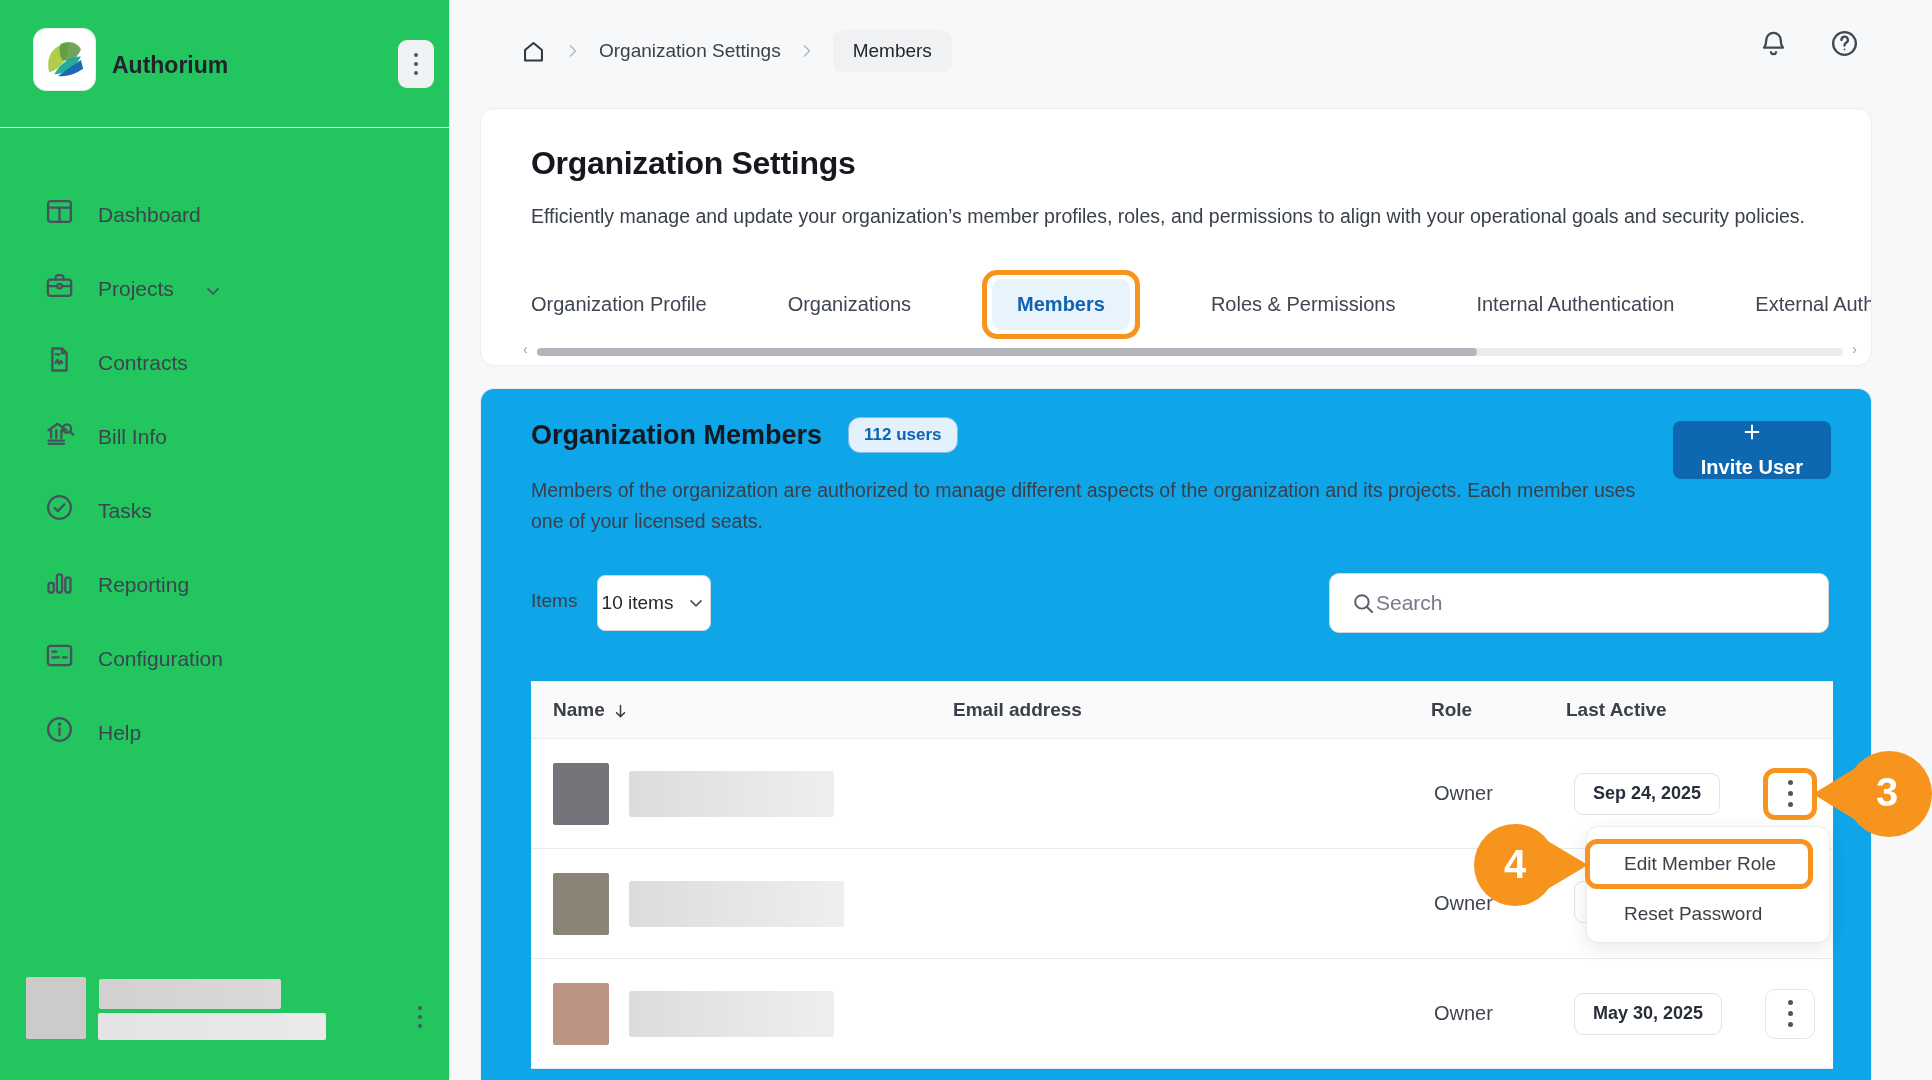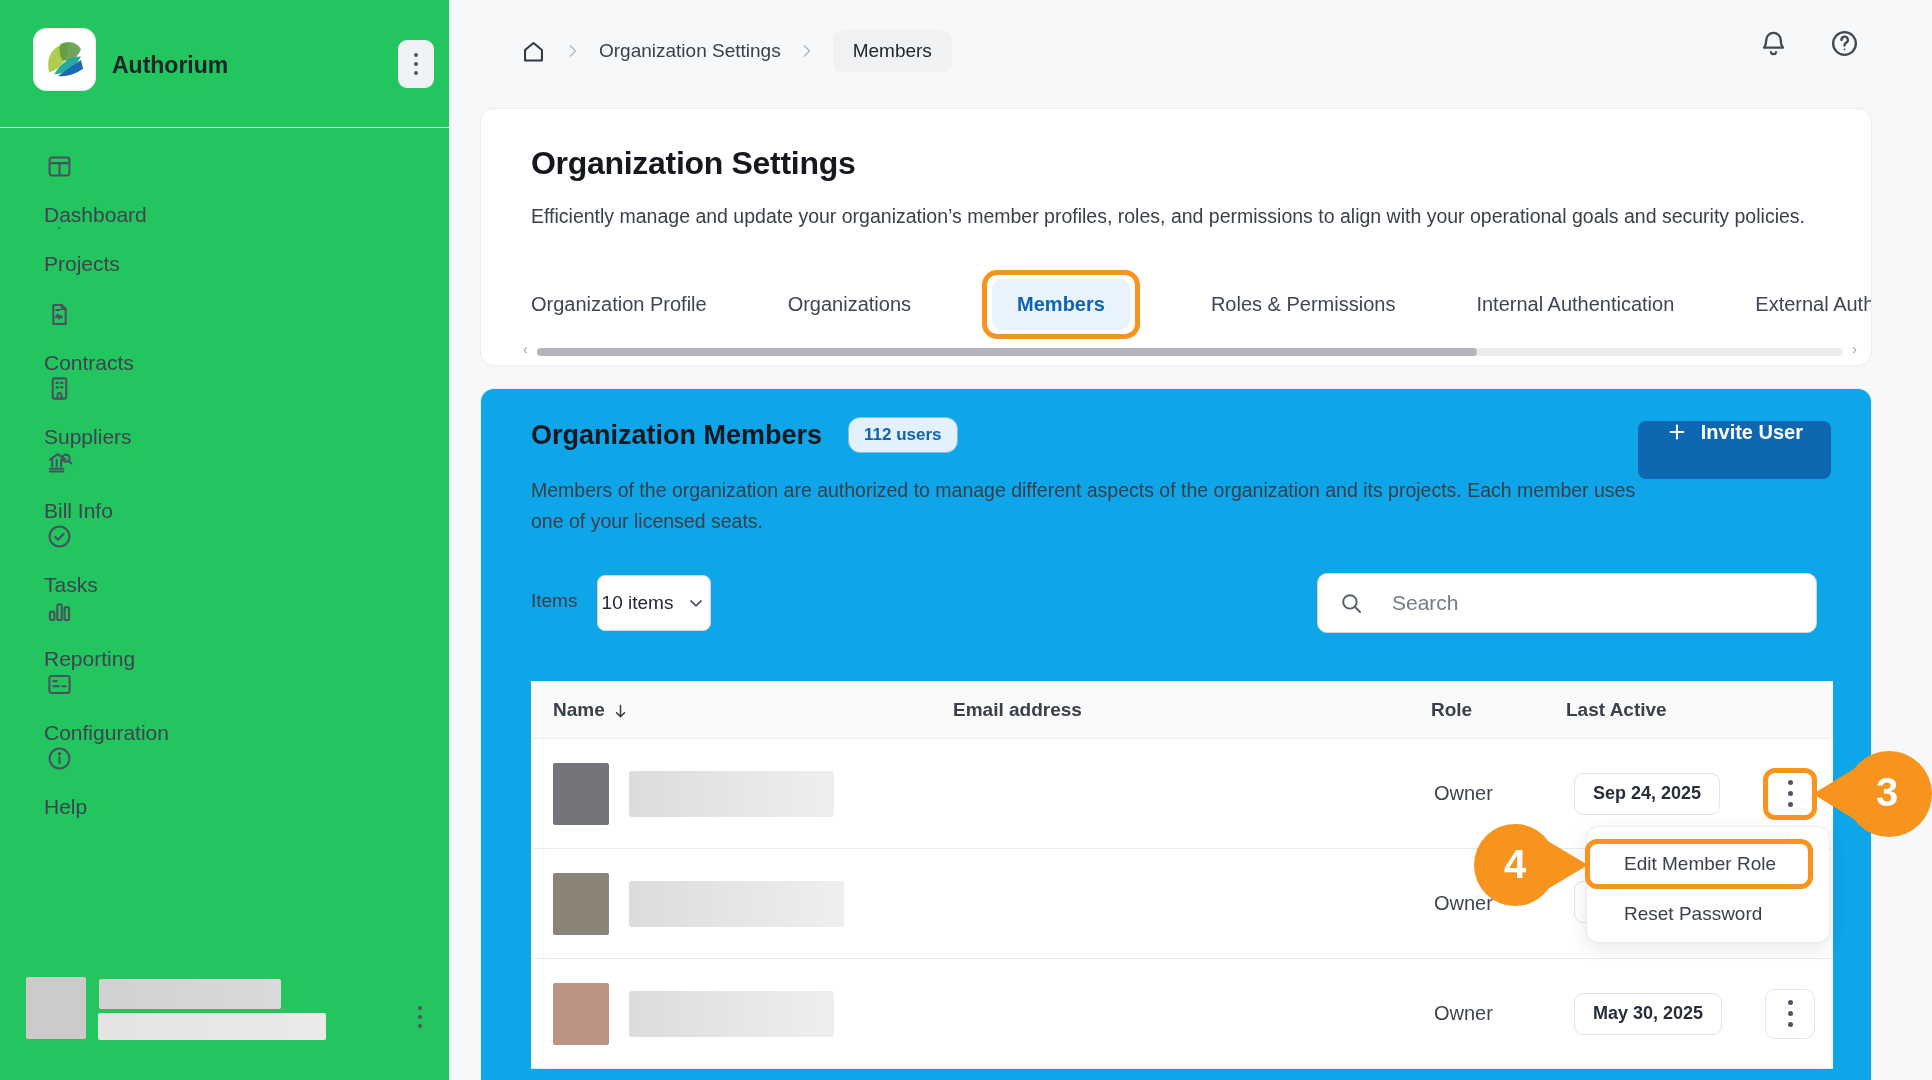--- a/index.html
+++ b/index.html
@@ -26,22 +26,22 @@
   .brand { position:absolute; left:112px; top:52px; font-size:23px; font-weight:700; color:#1f232b; }
   .kebab-btn {
     width:36px; height:48px; border-radius:9px; background:transparent; border:none;
     display:flex; flex-direction:column; align-items:center; justify-content:center; gap:5px; cursor:pointer;
   }
   .kebab-btn.bg { background:#f1f2f4; }
   .kebab-btn i { width:4px; height:4px; border-radius:50%; background:#4b5563; }
   #sidebar-top-kebab { position:absolute; left:398px; top:40px; }
   nav { position:absolute; left:0; top:153px; width:100%; }
   .nav-item {
-    height:74px; display:flex; align-items:flex-start; padding-left:44px; gap:23px;
-    font-size:21px; color:#3d4450; cursor:pointer;flex-direction:column;
+    height:74px; display:flex; align-items:flex-end; padding-left:44px; gap:23px;
+    font-size:21px; color:#3d4450; cursor:pointer;
   }
   .nav-item .nico { width:31px; height:31px; color:#4a515e; }
   .nav-chev { margin-left:6px; color:#4a515e; }
   .env-row {
     position:absolute; left:0; top:878px; width:100%; height:63px;
     background:#edf6fc; border-top:1px solid #e4eaee; border-bottom:1px solid #e4eaee;
     display:flex; align-items:center; padding-left:36px; gap:14px; font-size:19px; color:#333a45;
   }
   .env-row .nico { width:27px; height:27px; color:#3d4450; }
   .profile { position:absolute; left:0; top:960px; width:100%; height:120px; }
@@ -94,36 +94,36 @@
   .sec-head { position:absolute; left:50px; top:28px; display:flex; align-items:center; gap:26px; }
   .sec-title { font-size:27px; font-weight:800; color:#15181e; }
   .badge {
     padding:7px 15px; border-radius:12px; background:#e3f1fd; border:1.5px solid #85bbe9;
     color:#1063b0; font-size:17px; font-weight:700;
   }
   .sec-desc { position:absolute; left:50px; top:86px; width:1140px; font-size:19.5px; line-height:31px; color:#3a4049; }
   .invite-btn {
     position:absolute; right:40px; top:32px; height:58px; padding:0 28px;
     background:#0d68b1; color:#fff; border:none; border-radius:8px;
-    display:flex; align-items:flex-start; gap:13px; font-size:20px; font-weight:700;
-    font-family:"Liberation Sans", sans-serif; cursor:pointer;
+    display:flex; align-items:center; gap:13px; font-size:20px; font-weight:700;
+    font-family:"Liberation Sans", sans-serif; cursor:pointer;flex-direction:column;
   }
   .invite-btn .tico { width:22px; height:22px; color:#fff; }
   .controls { position:absolute; left:50px; right:38px; top:184px; height:60px; }
   .items-label { position:absolute; left:0; top:17px; font-size:19px; color:#3a4049; }
   .items-select {
     position:absolute; left:66px; top:2px; width:114px; height:56px;
     border:1px solid #d4d7dc; border-radius:8px; background:#fff;
     display:flex; align-items:center; justify-content:center; gap:13px; font-size:19px; color:#23272f; cursor:pointer;
   }
   .items-select .tico { width:20px; height:20px; color:#4a515e; }
   .searchbox {
-    position:absolute; right:16px; top:0; width:500px; height:60px;
+    position:absolute; right:4px; top:0; width:500px; height:60px;
     border:1px solid #d4d7dc; border-radius:10px; background:#fff;
-    display:flex; align-items:center; padding:0 20px; gap:28px;
+    display:flex; align-items:center; padding:0 20px; gap:0;
   }
   .searchbox .tico { width:26px; height:26px; color:#565e6b; }
   .searchbox input {
     border:none; outline:none; flex:1; font-size:21px; color:#23272f; font-family:"Liberation Sans", sans-serif;
   }
   .searchbox input::placeholder { color:#737b87; }
 
   
   .tbl { position:absolute; left:50px; top:292px; width:1302px; }
   .trow {
@@ -224,28 +224,20 @@
           </svg>
       </div>
       <div class="nav-item">
         <svg class="ic nico" viewBox="0 0 24 24">
             <path d="M6.5 3.5 h7.5 l3.5 3.5 v13.5 h-11 Z"></path>
             <path d="M14 3.5 V7 h3.5"></path>
             <path d="M9 8 h3"></path>
             <path d="M9 14.5 l1.4-2.2 1.3 3.2 1.3-2.4 1 1.4"></path>
           </svg>
         <span>Contracts</span>
-      </div>
-      <div class="nav-item">
-        <svg class="ic nico" viewBox="0 0 24 24">
-            <rect x="6" y="3" width="12" height="18" rx="1.2"></rect>
-            <path d="M9.3 7 h1.4 M13.3 7 h1.4 M9.3 11 h1.4 M13.3 11 h1.4"></path>
-            <path d="M10.3 21 v-3.4 a1.7 1.7 0 0 1 3.4 0 V21"></path>
-          </svg>
-        <span>Suppliers</span>
       </div>
       <div class="nav-item">
         <svg class="ic nico" viewBox="0 0 24 24">
             <path d="M3.5 9.5 L10.5 4.5 L17.5 9.5"></path>
             <path d="M5.5 9.5 v6 M9.5 9.5 v6 M13.5 9.5 v6"></path>
             <path d="M3.5 17.5 h12 M3.5 20 h12"></path>
             <circle cx="17.8" cy="8.2" r="3.2"></circle>
             <path d="M20.2 10.6 l2.3 2.3"></path>
           </svg>
         <span>Bill Info</span>

